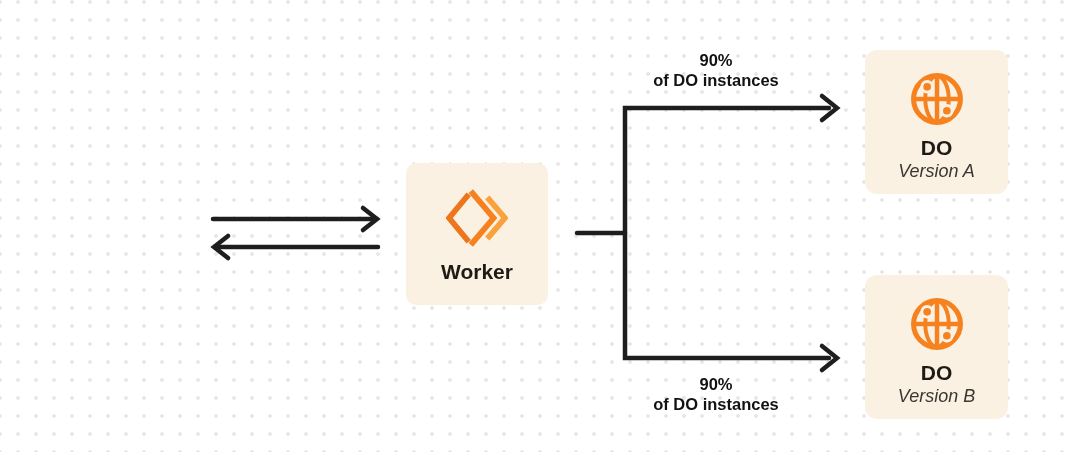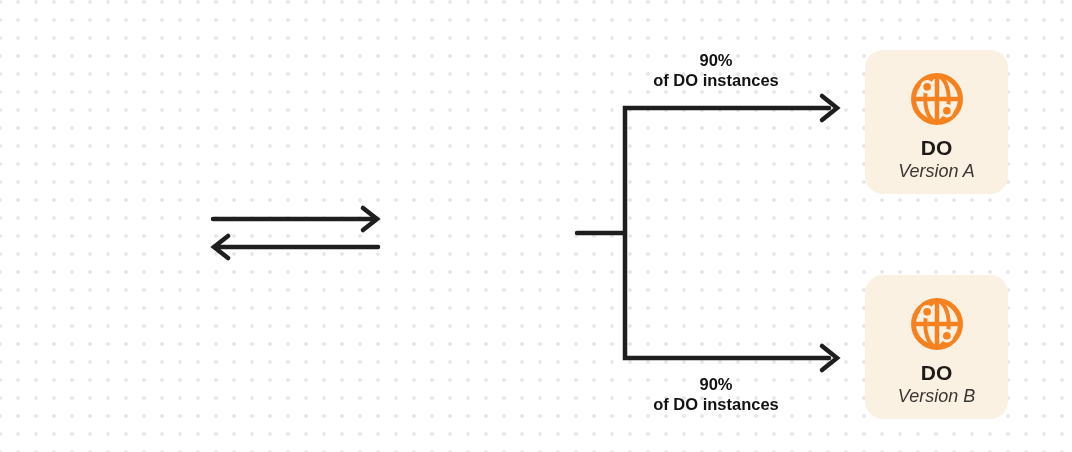--- a/index.html
+++ b/index.html
@@ -53,21 +53,21 @@
     padding-top: 2px;
   }
   .node-worker .node-title {
     font-size: 21px;
     font-weight: bold;
     color: #1e1b16;
   }
   .node-do {
     width: 143px; height: 144px;
     background: #fbf1e3;
-    border-radius: 18px;
+    border-radius: 12px;
     gap: 2px;
     padding-top: 6px;
   }
   .node-do-a { left: 865px; top: 50px; }
   .node-do-b { left: 865px; top: 275px; }
   .node-do .globe { margin-bottom: 6px; }
   .node-do .node-title {
     font-size: 21px;
     font-weight: bold;
     color: #1e1b16;
@@ -114,20 +114,30 @@
 
       <path d="M 829 108 L 625 108 L 625 358 L 829 358"></path>
 
       <polyline points="822,96 837,108 822,120"></polyline>
 
       <polyline points="822,346 837,358 822,370"></polyline>
     </g>
   </svg>
 
 
+  <div class="node node-worker">
+    <svg width="62" height="62" viewBox="0 0 60 60" aria-hidden="true">
+      <g fill="none" stroke-linecap="butt" stroke-linejoin="miter">
+        <polyline points="22,7 3,30 22,53" stroke="#ee751c" stroke-width="5.6"></polyline>
+        <polyline points="24,4 46,30 24,56" stroke="#f6821f" stroke-width="5.6"></polyline>
+        <polyline points="40,10 57,30 40,50" stroke="#f9a13c" stroke-width="5.6"></polyline>
+      </g>
+    </svg>
+    <span class="node-title">Worker</span>
+  </div>
 
   <div class="branch-label branch-label-top">
     <div>90%</div>
     <div>of DO instances</div>
   </div>
 
   <div class="branch-label branch-label-bottom">
     <div>90%</div>
     <div>of DO instances</div>
   </div>

